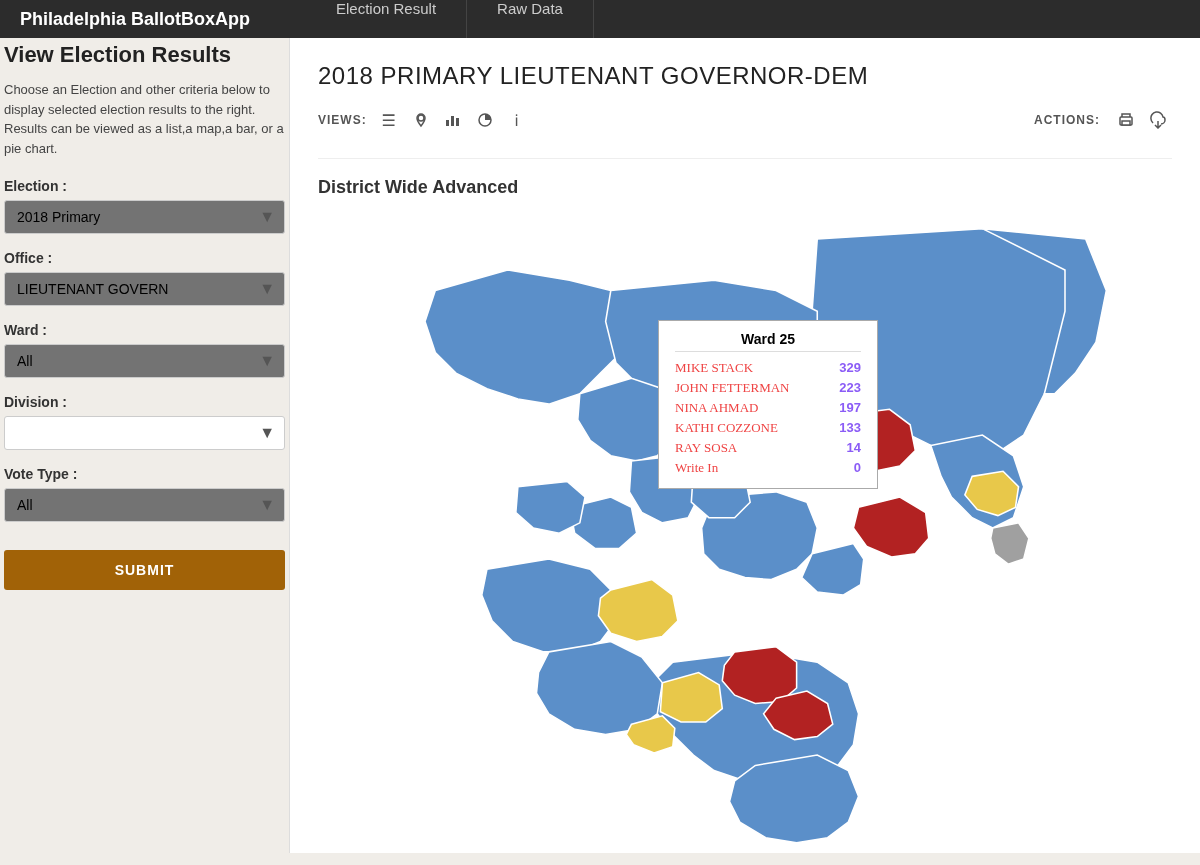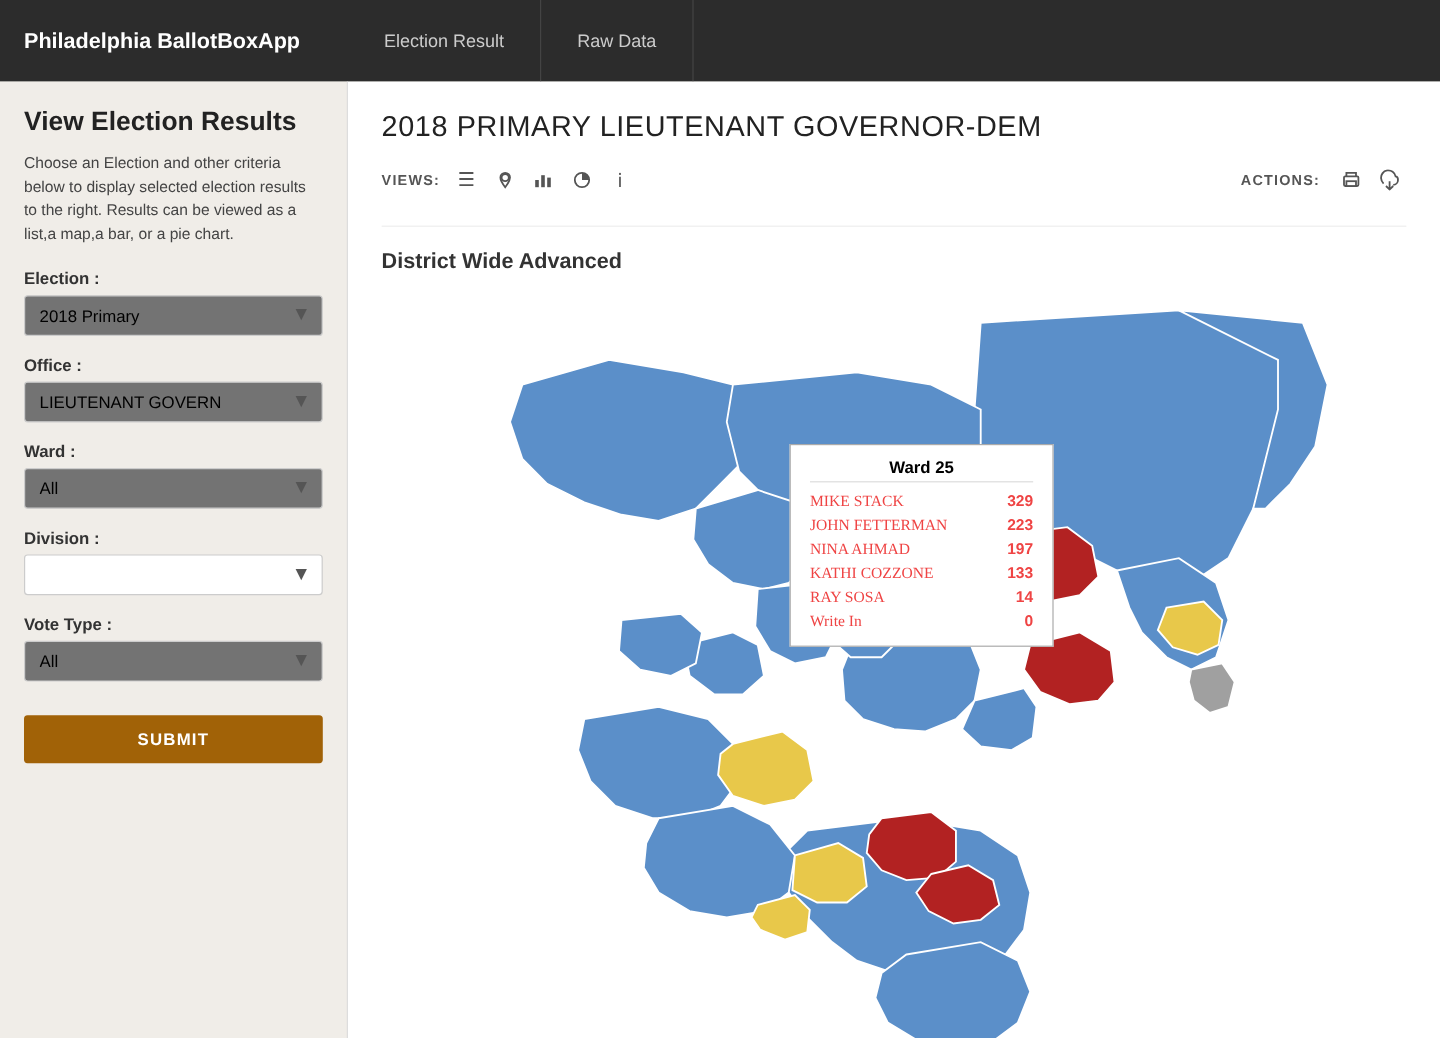--- a/index.html
+++ b/index.html
@@ -1,62 +1,62 @@
 <!DOCTYPE html>
 <html><head>
   <meta charset="utf-8">
   <style>
     * { box-sizing: border-box; margin: 0; padding: 0; }
     body { font-family: Arial, sans-serif; background: #f0ede8; width: 1200px; height: 865px; overflow: hidden; }
 
     
     #header {
       background: #2c2c2c;
-      height: 68px;
+      height: 38px;
       display: flex;
       align-items: stretch;
+      gap: 16px;
     }
     #app-title {
       color: white;
       font-size: 18px;
       font-weight: bold;
       padding: 0 20px;
       display: flex;
       align-items: center;
       min-width: 290px;
     }
     .nav-tabs {
       display: flex;
       align-items: stretch;
     }
     .nav-tab {
       padding: 0 30px;
       display: flex;
-      align-items: center;
       color: #ccc;
       font-size: 15px;
       cursor: pointer;
       border-right: 1px solid #444;
     }
     .nav-tab.active {
       background: #888;
       color: white;
     }
 
     
     #main {
       display: flex;
       height: calc(865px - 50px);
     }
 
     
     #sidebar {
       width: 290px;
       background: #f0ede8;
-      padding: 20px;
+      padding: 4px;
       flex-shrink: 0;
       border-right: 1px solid #ddd;
     }
     .sidebar-title {
       font-size: 22px;
       font-weight: bold;
       color: #222;
       margin-bottom: 12px;
     }
     .sidebar-desc {
@@ -185,21 +185,21 @@
     
     .map-container {
       position: relative;
       width: 100%;
       height: 640px;
     }
 
     
     .map-tooltip {
       position: absolute;
-      top: 132px;
+      top: 112px;
       left: 340px;
       background: white;
       border: 1px solid #aaa;
       padding: 10px 16px;
       min-width: 220px;
       z-index: 10;
       font-size: 13px;
     }
     .tooltip-title {
       text-align: center;
@@ -208,21 +208,21 @@
       margin-bottom: 6px;
       border-bottom: 1px solid #ddd;
       padding-bottom: 4px;
     }
     .tooltip-row {
       display: flex;
       justify-content: space-between;
       padding: 2px 0;
     }
     .tooltip-name { color: #ef4444; font-family: Liberation Serif, serif; }
-    .tooltip-val { font-weight: bold; color: #ef4444; }
+    .tooltip-val { font-weight: bold; color: #8b5cf6; }
 
     
     .philly-map {
       position: absolute;
       top: 0;
       left: 0;
       width: 100%;
       height: 100%;
     }
   </style>

